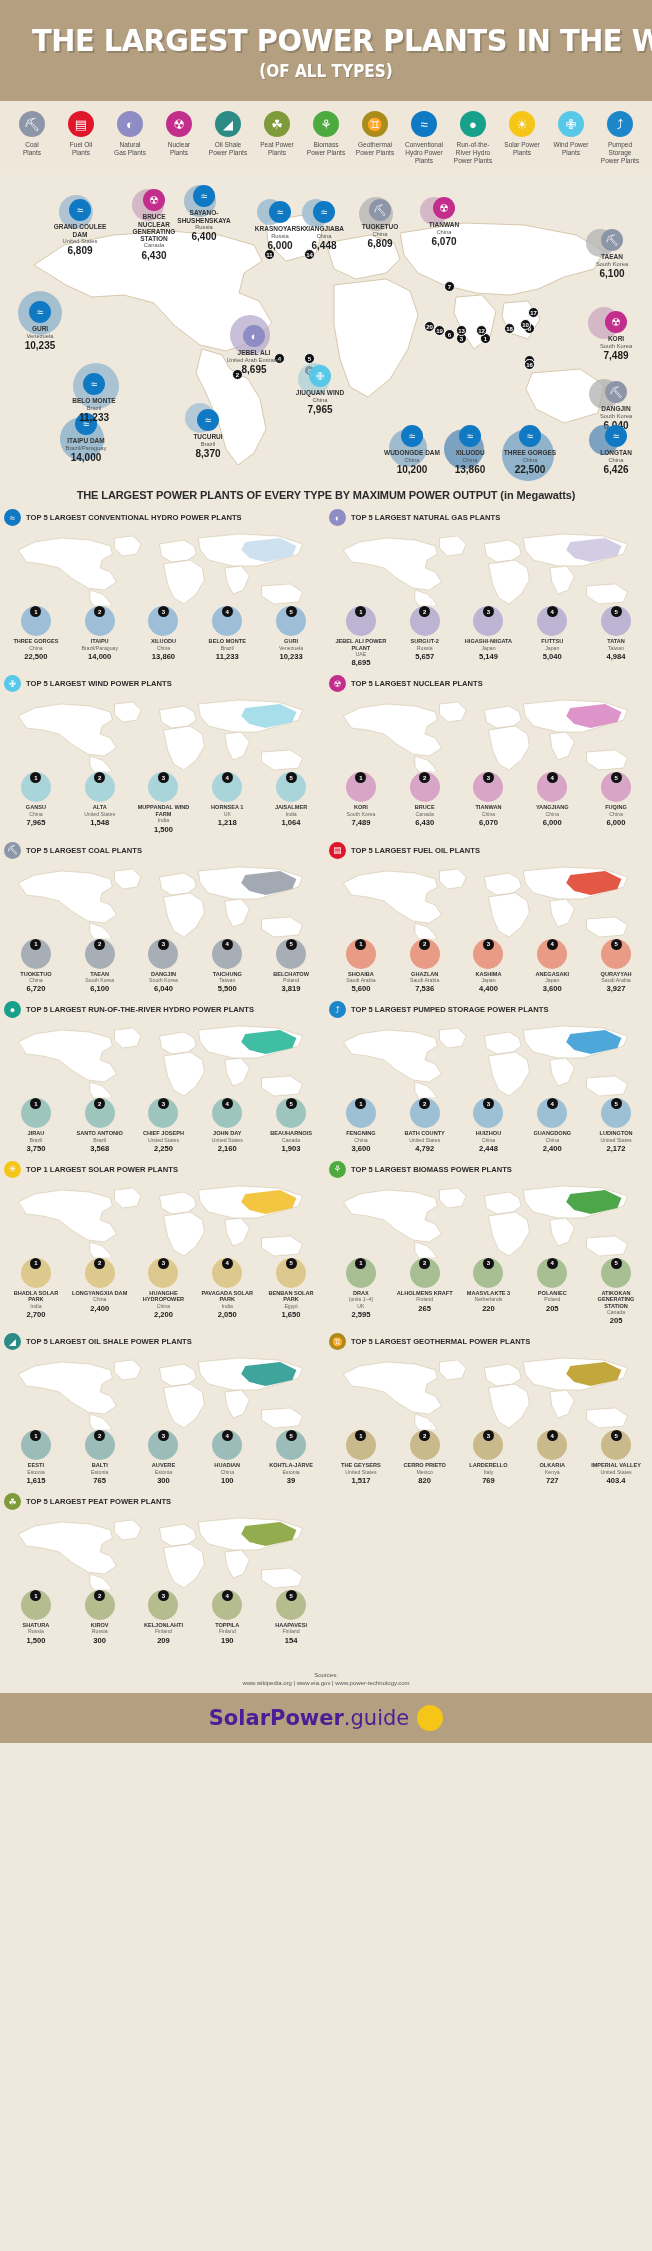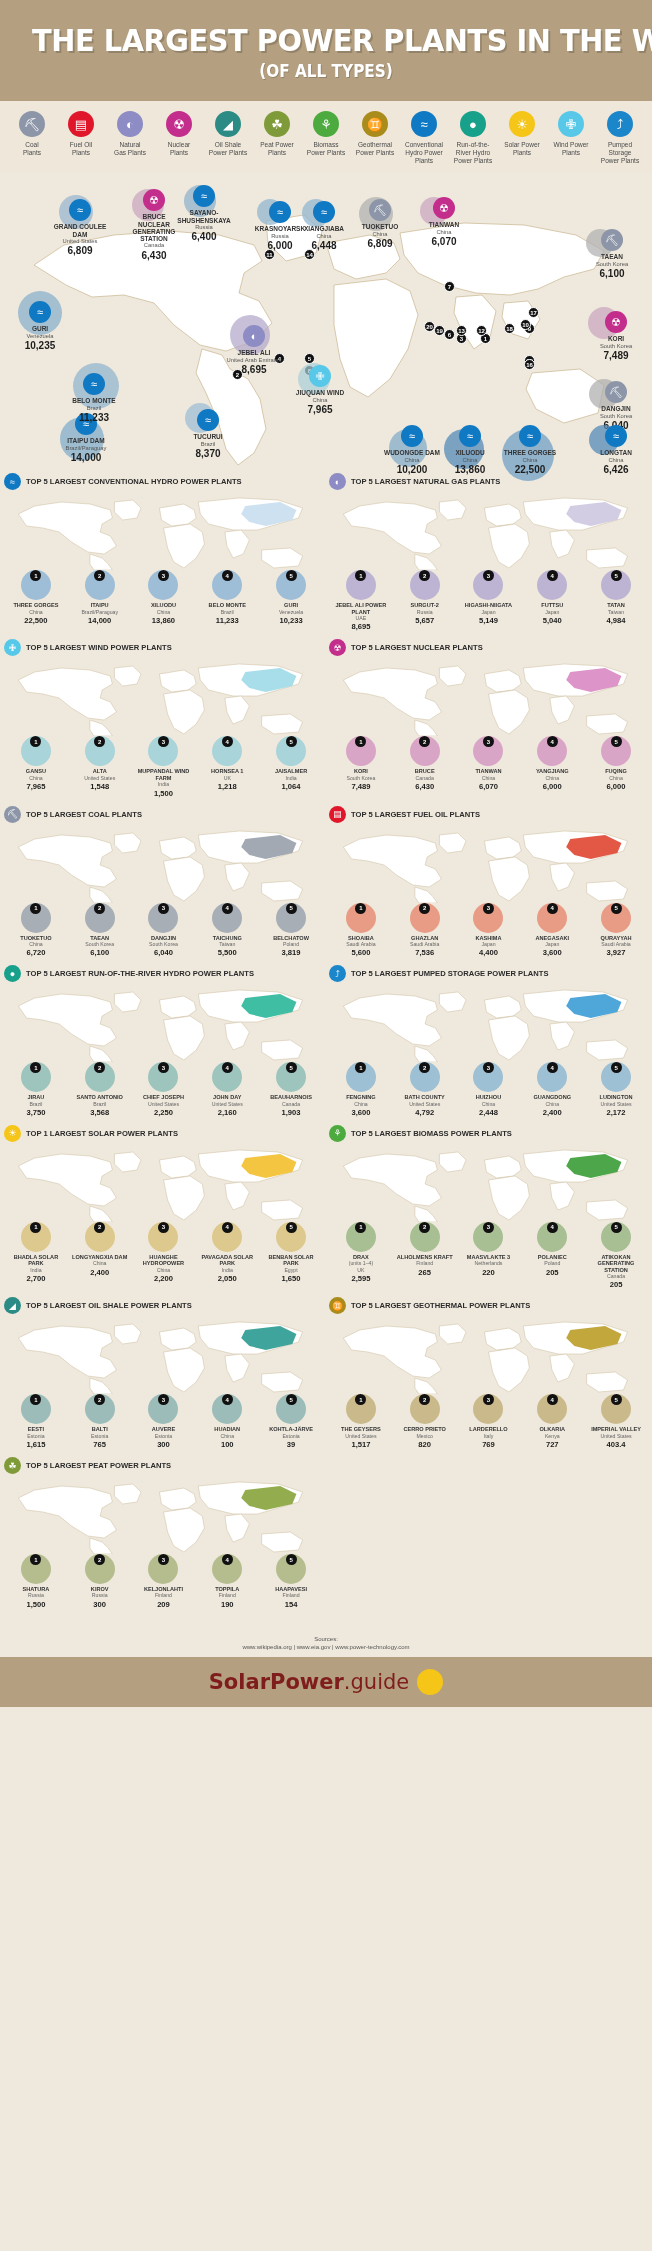--- a/index.html
+++ b/index.html
@@ -107,21 +107,21 @@
   .pname { font-size:5.6px; font-weight:bold; color:#333; line-height:1.15; }
   .pcountry { font-size:5.2px; color:#666; line-height:1.2; }
   .pval { font-size:7.6px; font-weight:bold; color:#1b1b1b; margin-top:1px;}
 
   
   .sources { text-align:center; font-size:6px; color:#555; padding: 8px 0 6px; line-height:1.4;}
   .footer {
     background:#b4a081; display:flex; align-items:center; justify-content:center;
     gap:8px; padding:12px 0;
   }
-  .footer .logo-text { font-family:"DejaVu Sans",sans-serif; font-size:21px; color:#7f1d1d; font-weight:bold;}
+  .footer .logo-text { font-family:"DejaVu Sans",sans-serif; font-size:21px; color:#4c1d95; font-weight:bold;}
   .footer .logo-text .g { font-weight:normal; }
   .sun {
     width:26px;height:26px;border-radius:50%;background:#f5c518;flex:none;
   }
 </style>
 </head>
 <body>
 
 <div class="page">
 
@@ -367,20 +367,21 @@
         <div class="node" style="left: 172px; top: 12px; width: 56px;">
           <div class="circ" style="background:#1079c4">≈</div>
           <div class="nm">SAYANO-SHUSHENSKAYA</div>
           <div class="ct">Russia</div>
           <div class="vl">6,400</div>
         </div>
         <div class="pin" style="left: 420px; top: 148px;">20</div>
       </div>
   </div>
 
+  <div class="sec-title">THE LARGEST POWER PLANTS OF EVERY TYPE BY MAXIMUM POWER OUTPUT (in Megawatts)</div>
 
   <div class="panels" id="panels">
       <div class="row">
         <div class="panel">
           <div class="panel-head">
             <div class="pi" style="background:#1079c4">≈</div>
             <div class="pt">TOP 5 LARGEST CONVENTIONAL HYDRO POWER PLANTS</div>
           </div>
           <div class="panel-map">
             <svg viewBox="0 0 312 78" preserveAspectRatio="none">

